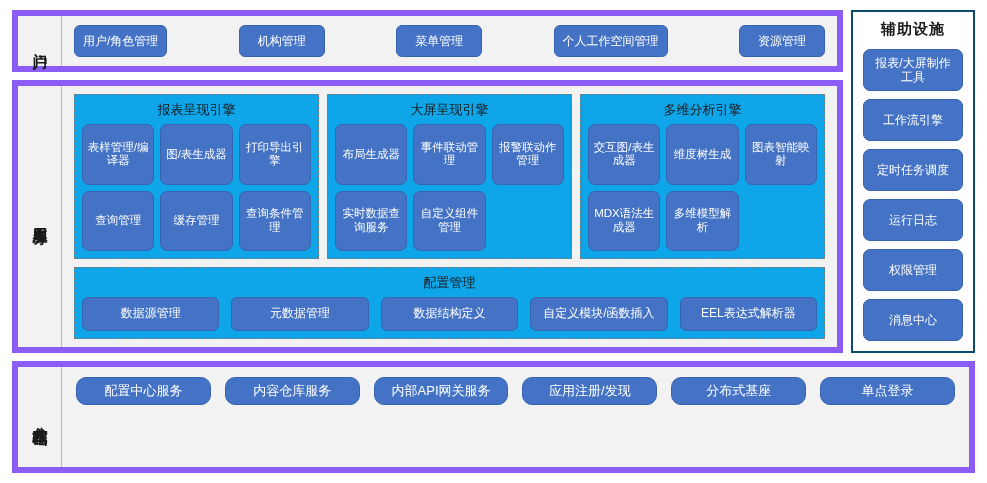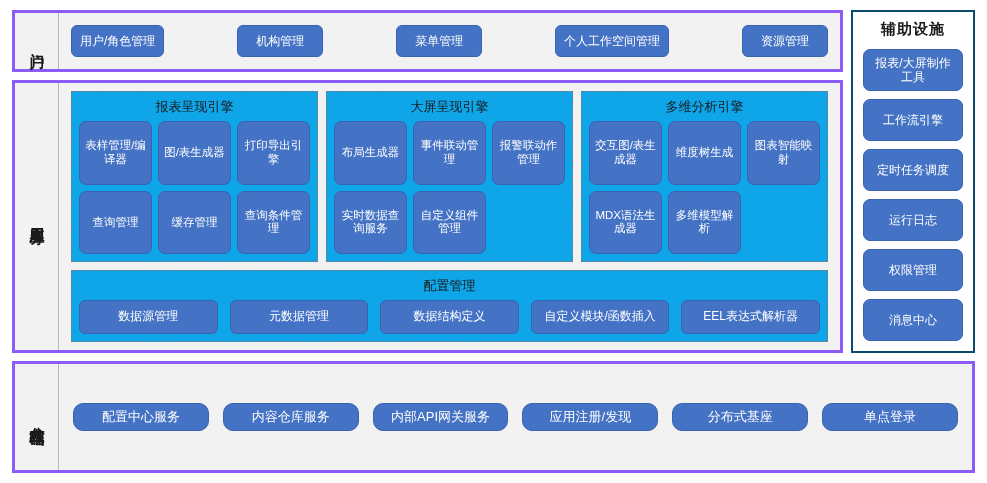--- a/index.html
+++ b/index.html
@@ -32,21 +32,21 @@
   .left-stack {
     display: flex;
     flex-direction: column;
     gap: 8px;
     flex: 1 1 auto;
     min-width: 0;
   }
 
   
   .panel {
-    border: 3px solid #8b5cf6;
+    border: 6px solid #8b5cf6;
     background: #f2f2f2;
     display: flex;
     align-items: stretch;
   }
 
   .panel-label {
     width: 44px;
     flex: 0 0 44px;
     border-right: 1px solid #b8b8b8;
     display: flex;
@@ -205,21 +205,21 @@
     border-radius: 7px;
     white-space: normal;
     word-break: break-all;
   }
 
   
   #dist-panel { height: 112px; flex: 0 0 112px; }
   #dist-panel .panel-body {
     gap: 14px;
     padding: 10px 14px;
-    align-items: center;
+    align-items: flex-start;
   }
   #dist-panel .btn {
     flex: 1 1 0;
     border-radius: 10px;
     font-size: 13px;
     height: auto;
   }
   #dist-panel .panel-label { font-size: 15px; }
 </style>
 </head>

